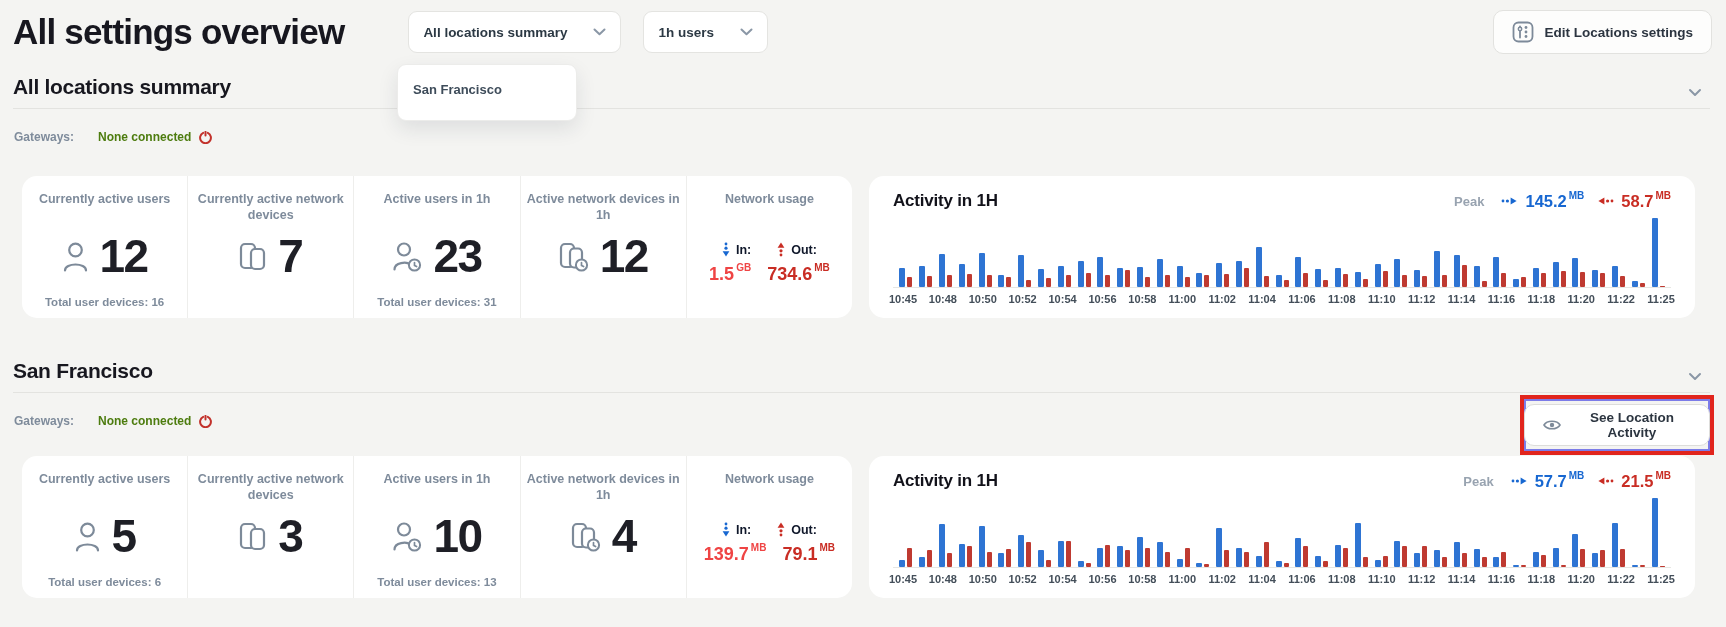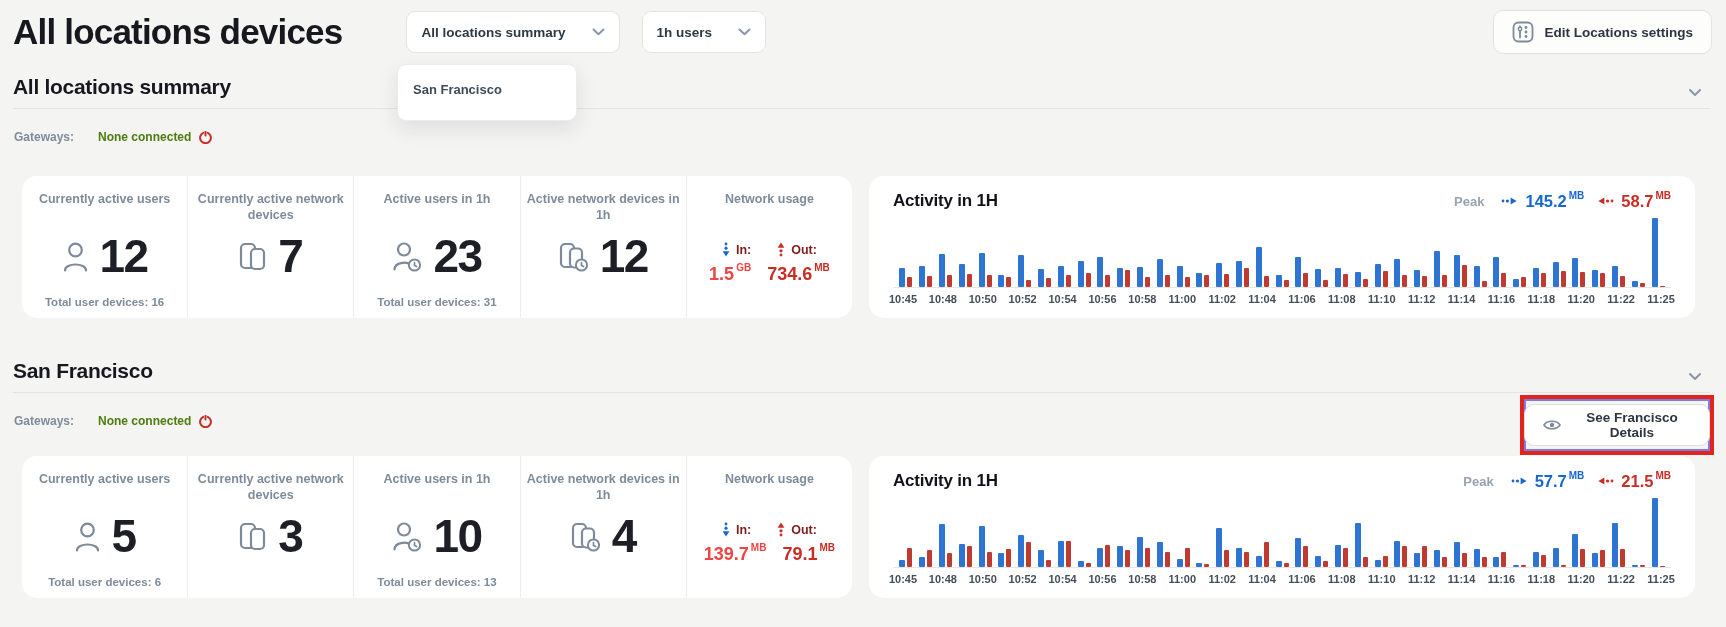--- a/index.html
+++ b/index.html
@@ -72,21 +72,21 @@
   .stat-cell + .stat-cell { border-left:1px solid #eeeeec; }
   .stat-label {
     font-size:12.5px; font-weight:700; color:#7e8b9b; text-align:center; line-height:1.3; min-height:33px;
     display:flex; align-items:flex-start; justify-content:center;
   }
   .stat-value-row { display:flex; align-items:center; gap:11px; margin-top:9px; }
   .stat-value { font-size:46px; font-weight:800; letter-spacing:-1.5px; color:#1e1f26; line-height:1; }
   .stat-foot { font-size:11.5px; font-weight:600; color:#7e8b9b; margin-top:auto; }
   
   .nu-io-row { display:flex; gap:26px; margin-top:18px; align-items:center; }
-  .nu-io { display:flex; align-items:center; gap:6px; font-size:12.5px; font-weight:700; color:#7f1d1d; }
+  .nu-io { display:flex; align-items:center; gap:6px; font-size:12.5px; font-weight:700; color:#0f172a; }
   .nu-values { display:flex; gap:16px; margin-top:7px; align-items:baseline; }
   .nu-val { font-size:18px; font-weight:800; }
   .nu-val.in { color:#ef4444; }
   .nu-val.out { color:#c92d24; }
   .unit-sup { font-size:10px; font-weight:800; vertical-align:top; position:relative; top:-2px; margin-left:2px; }
   
   .chart-card { flex:1; background:#fff; border-radius:15px; height:142px; padding:15px 24px 10px 24px; display:flex; flex-direction:column; }
   .chart-head { display:flex; align-items:center; }
   .chart-title { font-size:17px; font-weight:700; color:#12121a; letter-spacing:-0.2px; }
   .peak-group { margin-left:auto; display:flex; align-items:center; gap:13px; }
@@ -104,21 +104,21 @@
   .xlabel {
     position:absolute; transform:translateX(-50%);
     font-size:11px; font-weight:600; color:#434e59; white-space:nowrap; top:0;
   }
   svg { display:block; }
 </style>
 </head>
 <body>
 
 <div class="topbar">
-  <div class="page-title">All locations devices</div>
+  <div class="page-title">All settings overview</div>
 
   <div class="select-box">
     <span>All locations summary</span>
     <span>
       <svg width="13" height="8" viewBox="0 0 13 8">
           <polyline points="1.5,1.5 6.5,6.2 11.5,1.5" fill="none" stroke="#8a97a6" stroke-width="2" stroke-linecap="round" stroke-linejoin="round"></polyline>
         </svg>
     </span>
   </div>
 
@@ -502,21 +502,21 @@
   </div>
 
   <div class="highlight-box">
     <button class="see-details-btn">
       <span>
         <svg width="18" height="12" viewBox="0 0 18 12">
           <path d="M1 6 C4 1 14 1 17 6 C14 11 4 11 1 6 Z" fill="none" stroke="#7d8a99" stroke-width="1.6"></path>
           <circle cx="9" cy="6" r="2.2" fill="#7d8a99"></circle>
         </svg>
       </span>
-      <span>See Francisco Details</span>
+      <span>See Location Activity</span>
     </button>
   </div>
 </div>
 
 <div class="cards-row second">
   <div class="stats-card">
     <div class="stat-cell">
       <div class="stat-label">Currently active users</div>
       <div class="stat-value-row">
         <span>

